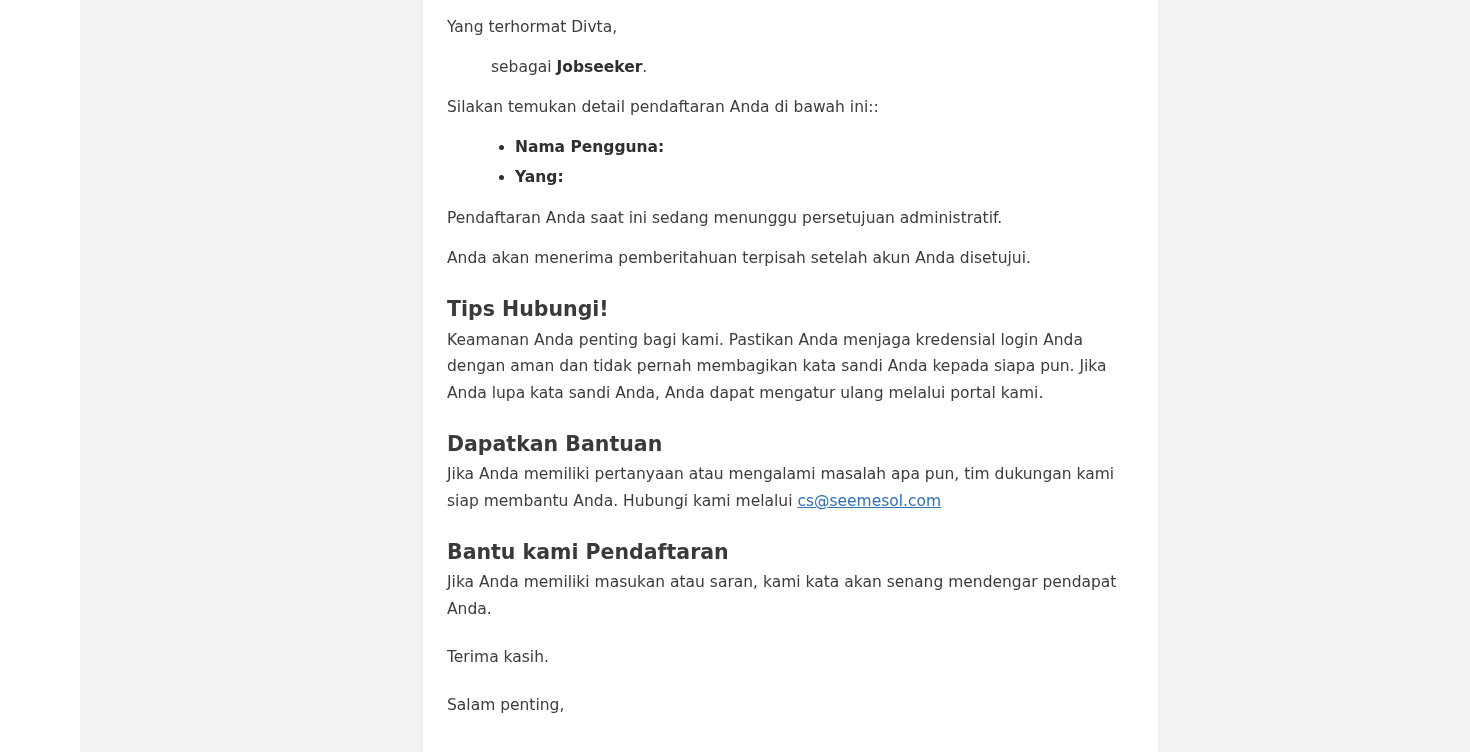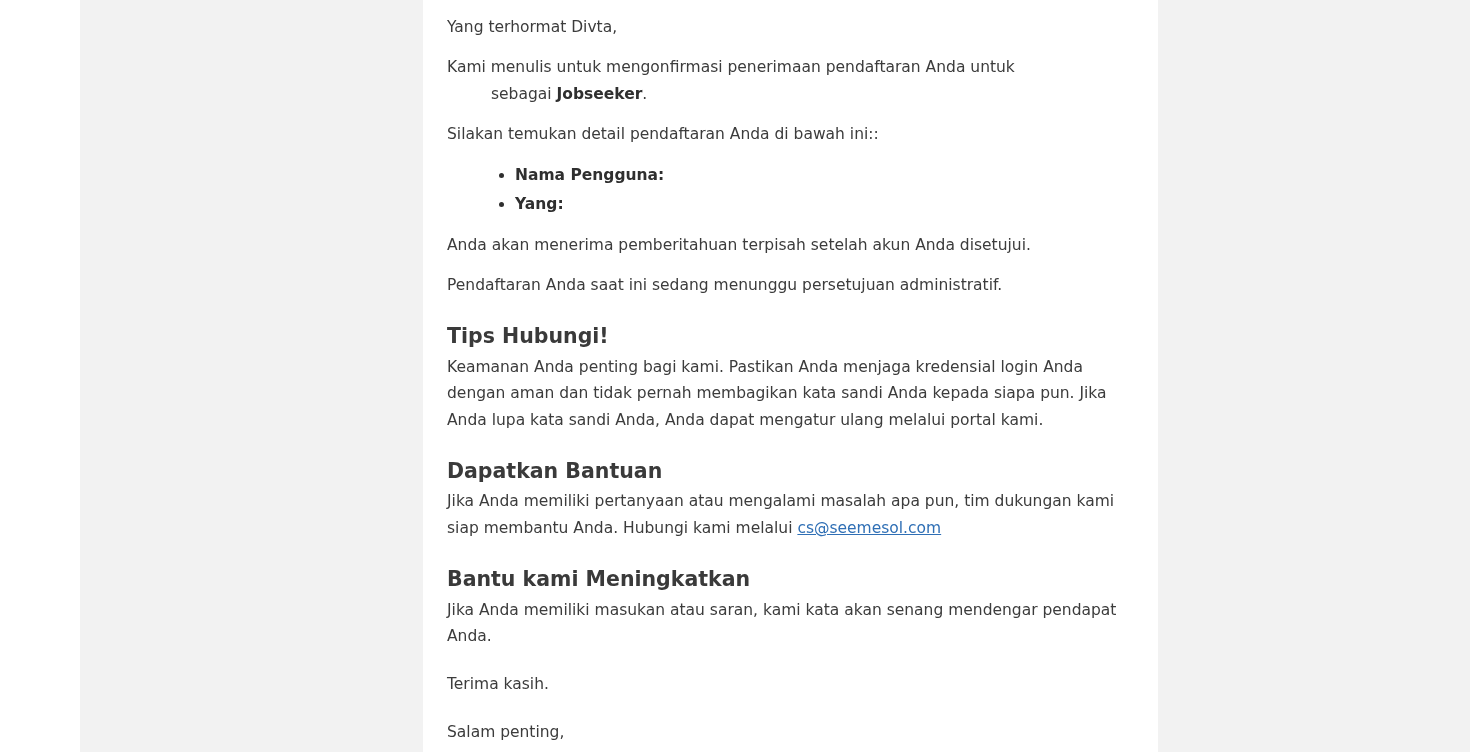--- a/index.html
+++ b/index.html
@@ -96,42 +96,41 @@
 <div class="page">
 
   <div class="gutter-left"></div>
   <div class="shade-left"></div>
 
   <div class="email-body">
 
     <p class="p-first">Yang terhormat Divta,</p>
 
     <p>
-      <span>Kami menulis untuk mengonfirmasi penerimaan pendaftaran Anda untuk</span>
       <span class="indent"><span>sebagai </span><strong>Jobseeker</strong><span>.</span></span>
     </p>
 
     <p>Silakan temukan detail pendaftaran Anda di bawah ini::</p>
 
     <ul class="details">
       <li>Nama Pengguna:</li>
       <li>Yang:</li>
     </ul>
 
+    <p>Pendaftaran Anda saat ini sedang menunggu persetujuan administratif.</p>
+
     <p>Anda akan menerima pemberitahuan terpisah setelah akun Anda disetujui.</p>
-
-    <p>Pendaftaran Anda saat ini sedang menunggu persetujuan administratif.</p>
 
     <h3 class="section">Tips Hubungi!</h3>
     <p class="section-text">Keamanan Anda penting bagi kami. Pastikan Anda menjaga kredensial login Anda dengan aman dan tidak pernah membagikan kata sandi Anda kepada siapa pun. Jika Anda lupa kata sandi Anda, Anda dapat mengatur ulang melalui portal kami.</p>
 
     <h3 class="section">Dapatkan Bantuan</h3>
     <p class="section-text"><span>Jika Anda memiliki pertanyaan atau mengalami masalah apa pun, tim dukungan kami siap membantu Anda. Hubungi kami melalui </span><a class="mail-link" href="mailto:cs@seemesol.com">cs@seemesol.com</a></p>
 
-    <h3 class="section">Bantu kami Meningkatkan</h3>
+    <h3 class="section">Bantu kami Pendaftaran</h3>
     <p class="section-text">Jika Anda memiliki masukan atau saran, kami kata akan senang mendengar pendapat Anda.</p>
 
     <div class="spacer-sm"></div>
 
     <p>Terima kasih.</p>
 
     <div class="spacer-sm"></div>
 
     <p>Salam penting,</p>
 

